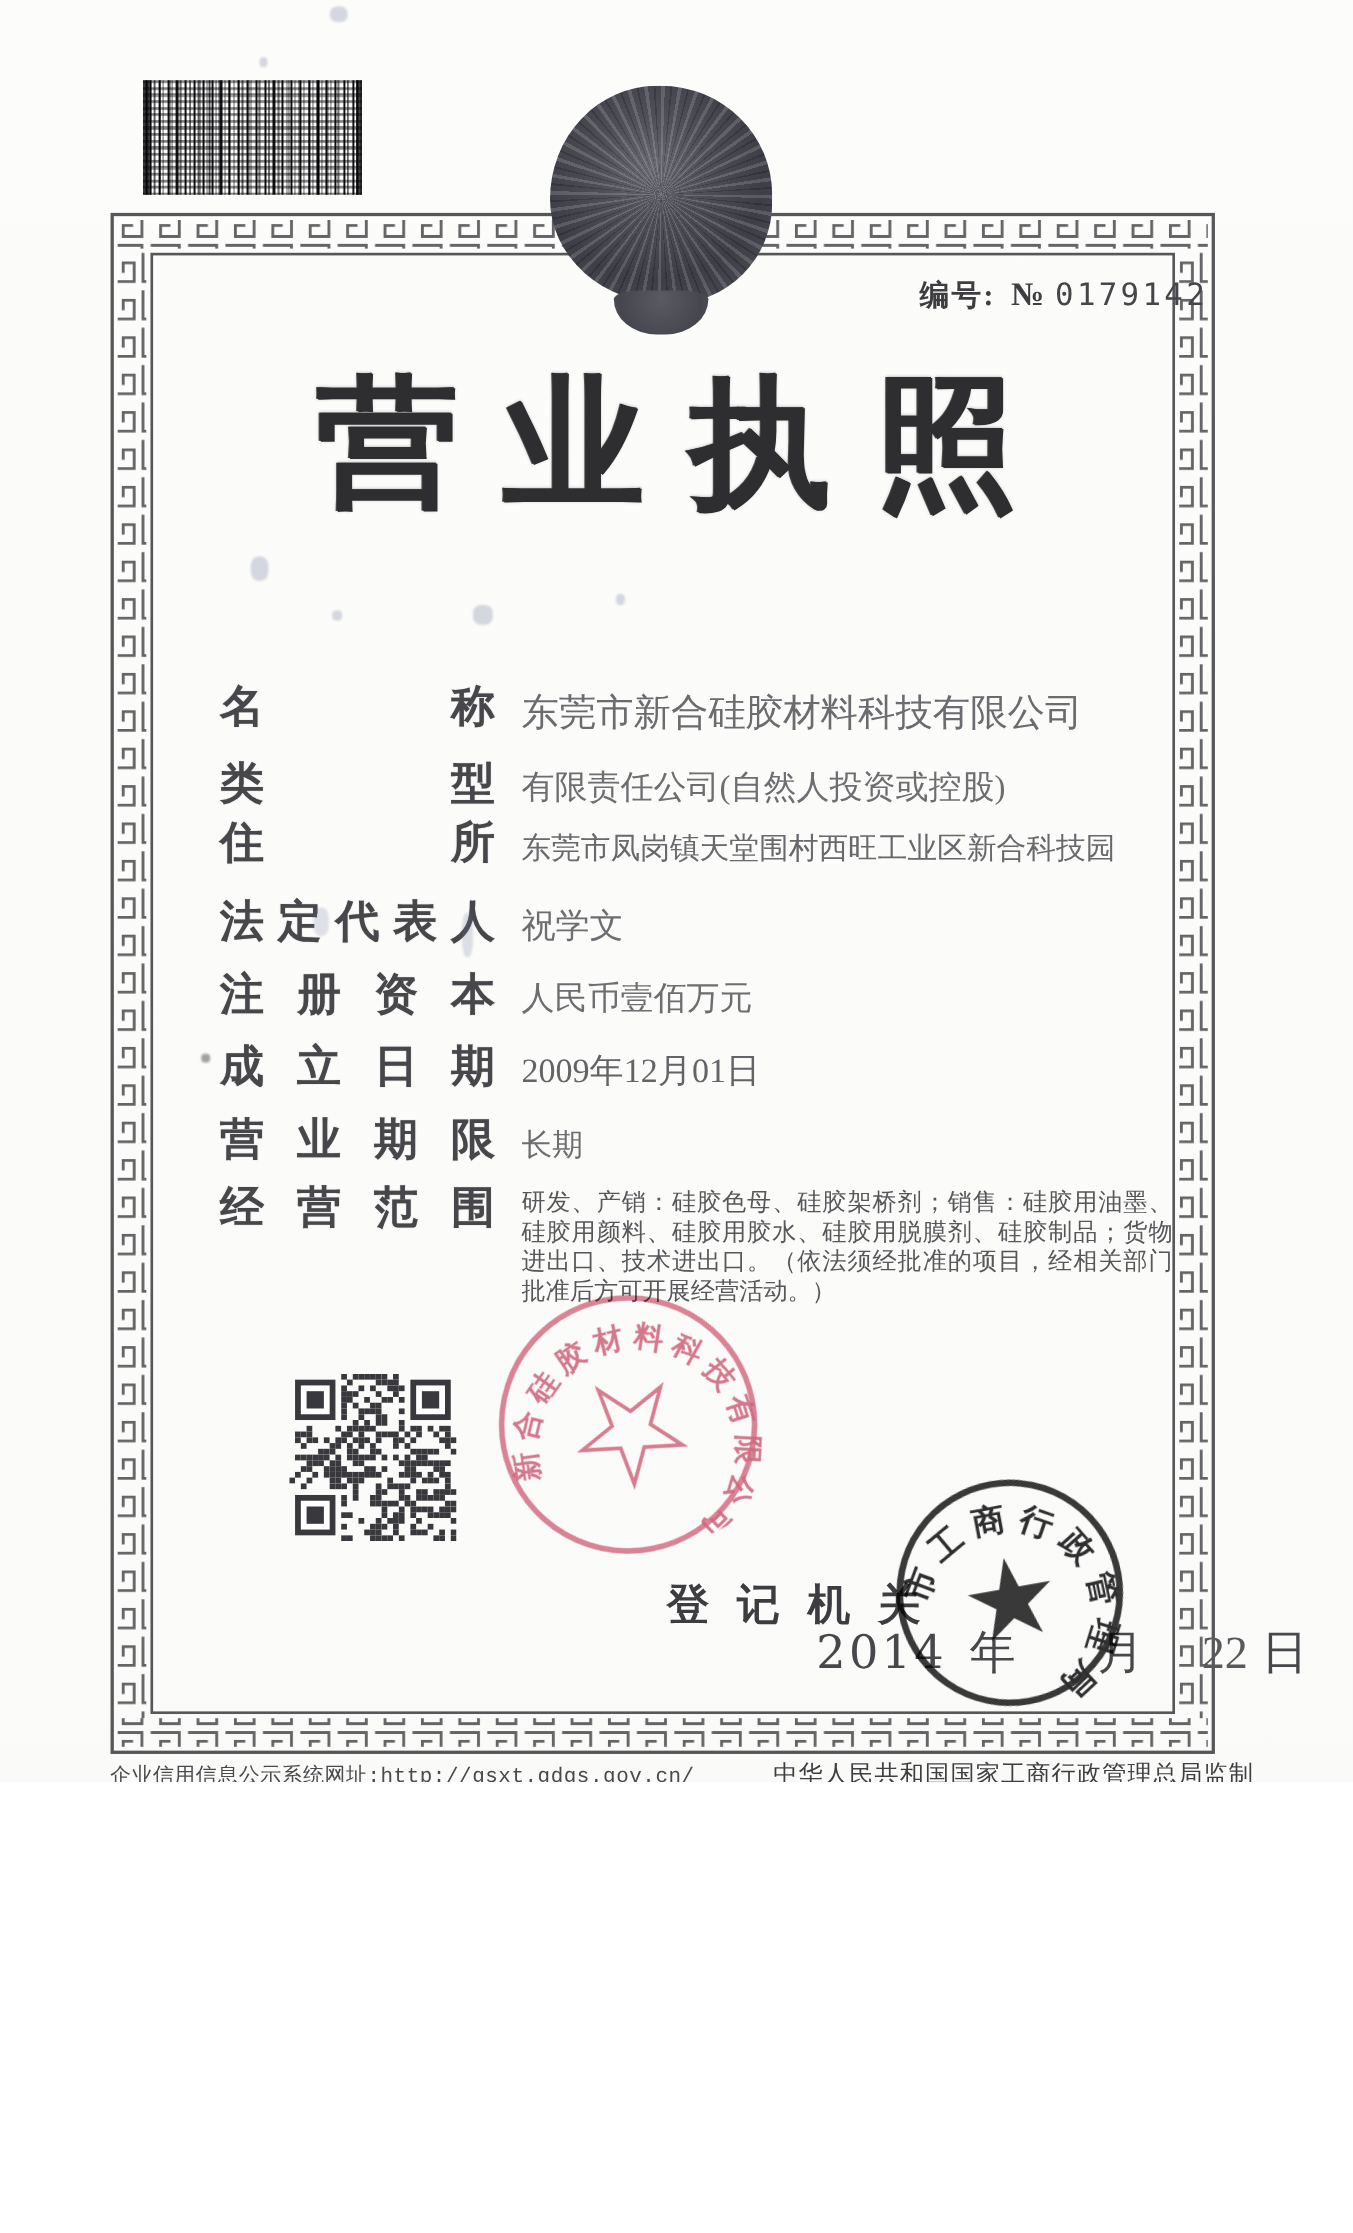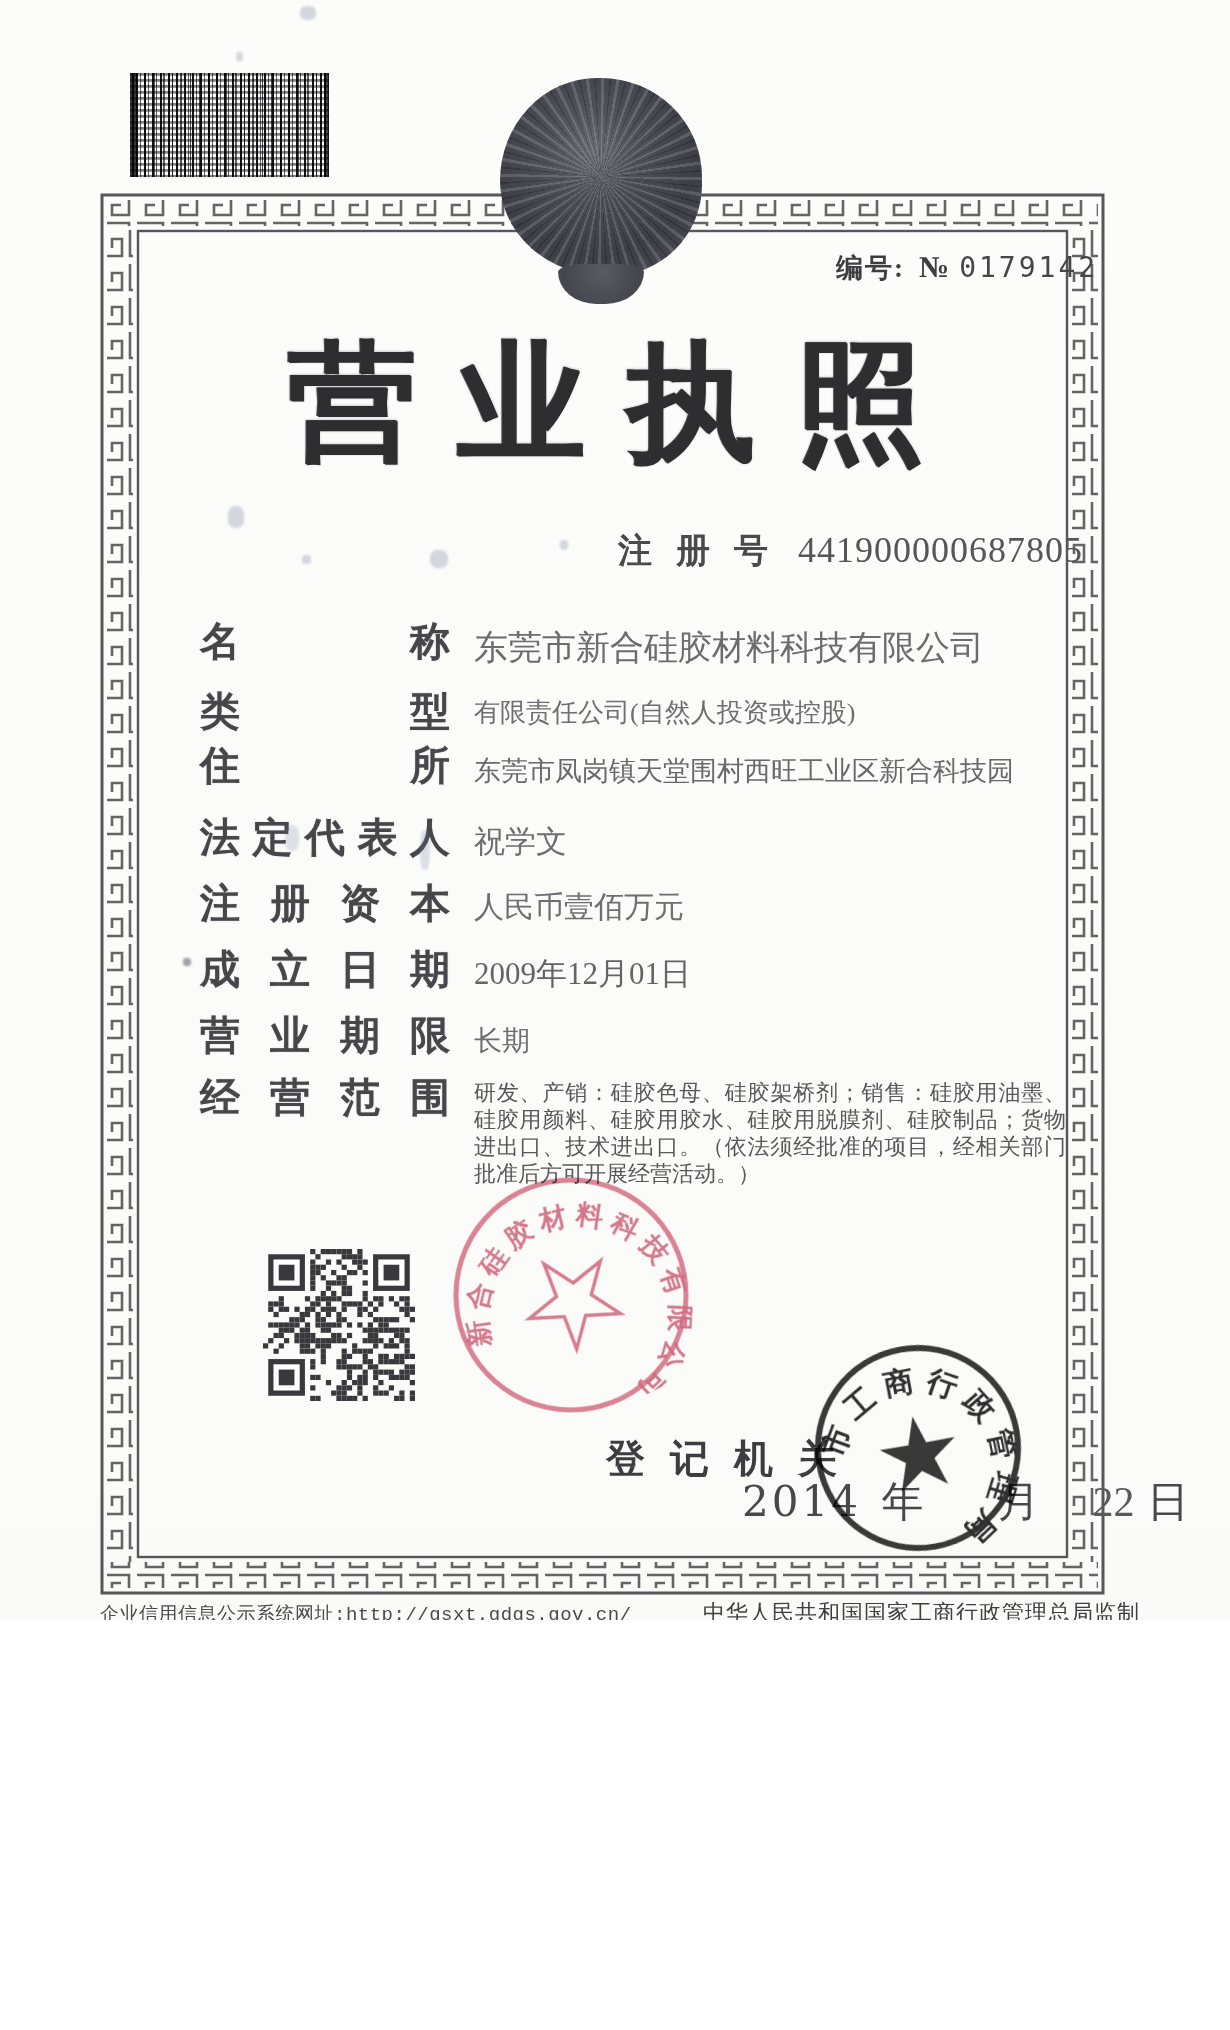--- a/index.html
+++ b/index.html
@@ -46,21 +46,21 @@
   .regline{position:absolute;left:618px;top:528px;white-space:nowrap;color:#4a4a4e;}
   .regline .lab{font-size:34px;font-weight:700;letter-spacing:24px;}
   .regline .num{font-size:36px;letter-spacing:1px;margin-left:6px;color:#55555a;}
 
   
   .row{position:absolute;left:200px;white-space:nowrap;}
   .row .lab{display:inline-block;width:250px;font-size:40px;line-height:44px;font-weight:700;color:#47474b;
     text-align:justify;text-align-last:justify;vertical-align:top;text-shadow:0 0 1px rgba(70,70,75,.5);}
   .row .val{display:inline-block;margin-left:24px;color:#6e6e72;vertical-align:top;padding-top:5px;}
   .r1{top:620px;}  .r1 .val{font-size:34px;color:#6b6b70;}
-  .r2{top:690px;}  .r2 .val{font-size:26px;}
+  .r2{top:690px;}  .r2 .val{font-size:30px;}
   .r3{top:744px;}  .r3 .val{font-size:27px;padding-top:9px;color:#68686d;}
   .r4{top:816px;}  .r4 .val{font-size:31px;}
   .r5{top:882px;}  .r5 .val{font-size:30px;}
   .r6{top:948px;}  .r6 .val{font-size:31px;color:#646468;}
   .r7{top:1014px;} .r7 .val{font-size:28px;padding-top:8px;}
   .r8{top:1076px;} .r8 .val{font-size:22px;line-height:27px;width:592px;white-space:normal;color:#57575b;padding-top:3px;text-align:justify;}
 
   
   .qr{position:absolute;left:263px;top:1249px;width:152px;height:152px;filter:blur(.3px) contrast(1.05);}
 
@@ -128,23 +128,20 @@
     <span class="lab">编号:</span><span class="nosym">№</span><span class="num">0179142</span>
   </div>
 
   <div class="title">
     <span>营</span>
     <span>业</span>
     <span>执</span>
     <span>照</span>
   </div>
 
-  <div class="regline">
-    <span class="lab">注册号</span><span class="num">441900000687805</span>
-  </div>
 
   <div class="row r1">
     <span class="lab">名称</span><span class="val">东莞市新合硅胶材料科技有限公司</span>
   </div>
   <div class="row r2">
     <span class="lab">类型</span><span class="val">有限责任公司(自然人投资或控股)</span>
   </div>
   <div class="row r3">
     <span class="lab">住所</span><span class="val">东莞市凤岗镇天堂围村西旺工业区新合科技园</span>
   </div>

